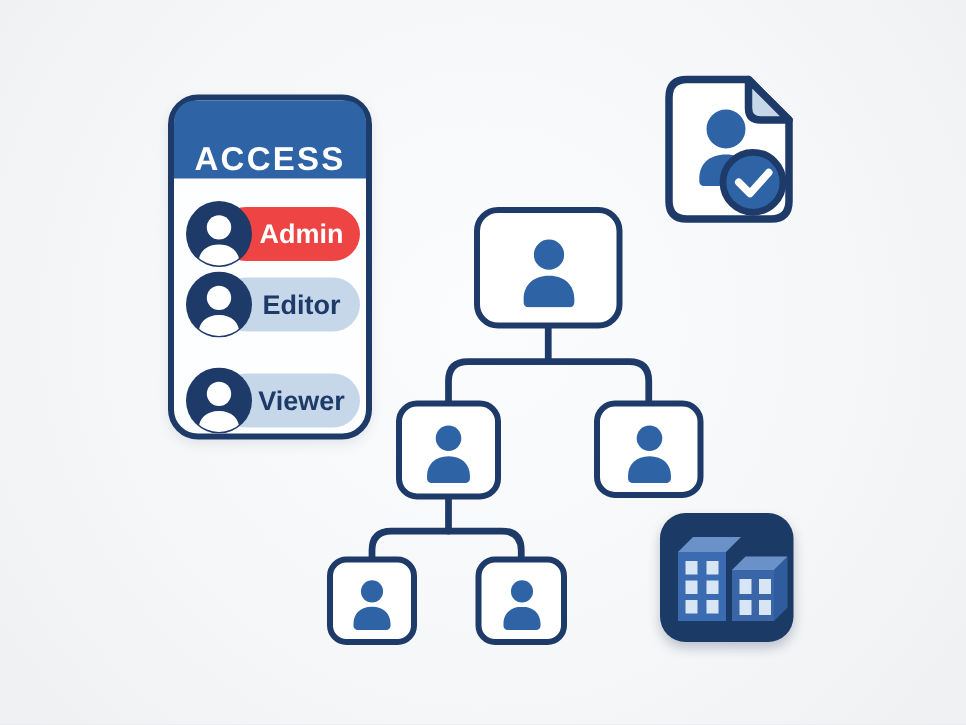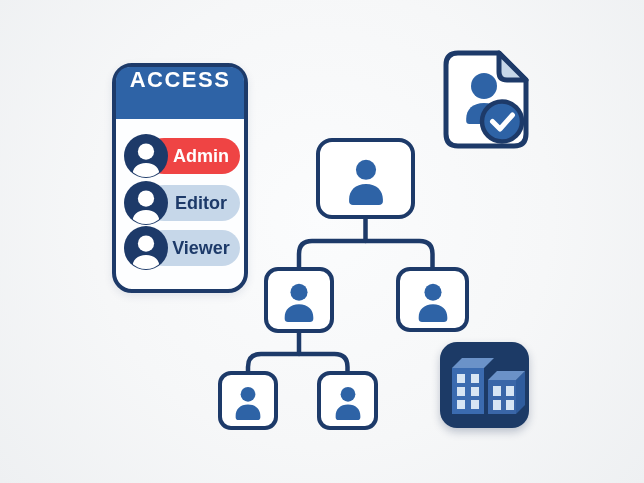--- a/index.html
+++ b/index.html
@@ -9,25 +9,25 @@
   }
 
   
   .access-card{
     position:absolute;left:112px;top:63px;width:136px;height:230px;
     background:#fdfeff;border:4px solid #1d3a69;border-radius:20px;
     box-sizing:border-box;box-shadow:0 3px 8px rgba(25,50,95,.10);
   }
   .access-header{
     position:absolute;left:0;top:0;right:0;height:52px;background:#2e63a6;
-    border-radius:14px 14px 0 0;display:flex;align-items:flex-start;justify-content:center;
+    border-radius:14px 14px 0 0;display:flex;align-items:flex-end;justify-content:center;
   }
   .access-header span{color:#fff;font-size:22px;font-weight:700;letter-spacing:1.5px;}
   .role-row{position:absolute;left:8px;width:118px;height:44px;}
-  .row-0{top:67px}.row-1{top:114px}.row-2{top:159px}
+  .row-0{top:67px}.row-1{top:114px}.row-2{top:178px}
   .pill{
     position:absolute;left:22px;top:4px;width:94px;height:36px;border-radius:18px;
     display:flex;align-items:center;justify-content:center;padding-left:16px;box-sizing:border-box;
   }
   .pill-primary{background:#ef4444;}
   .pill-primary .pill-label{color:#ffffff;}
   .pill-light{background:#c6d7e9;}
   .pill-light .pill-label{color:#1d3a69;}
   .pill-label{font-size:18px;font-weight:700;white-space:nowrap;}
   .avatar{position:absolute;left:0;top:0;width:44px;height:44px;}

